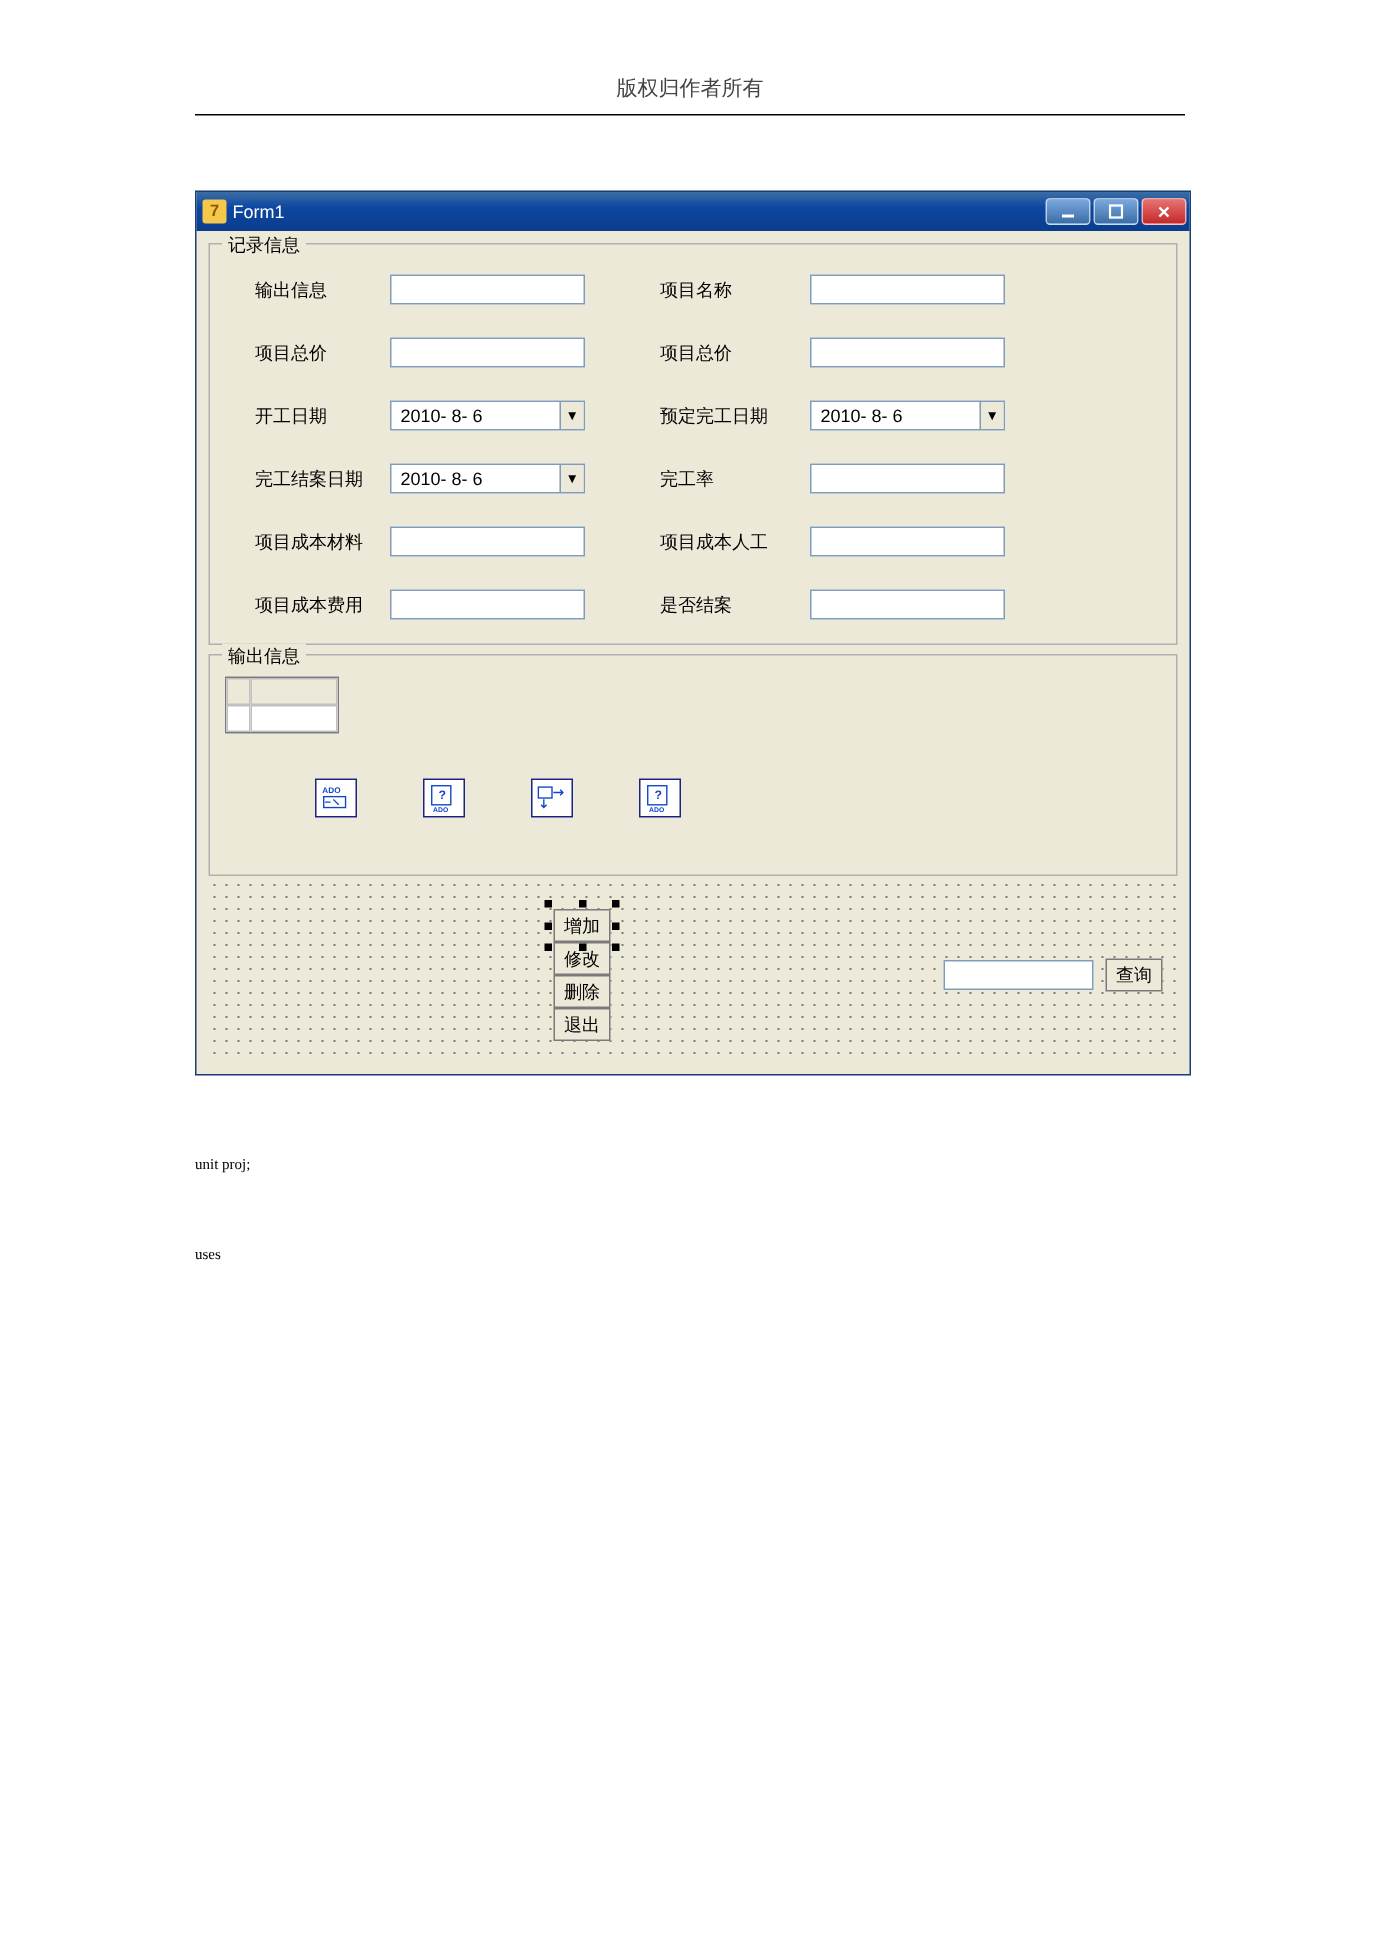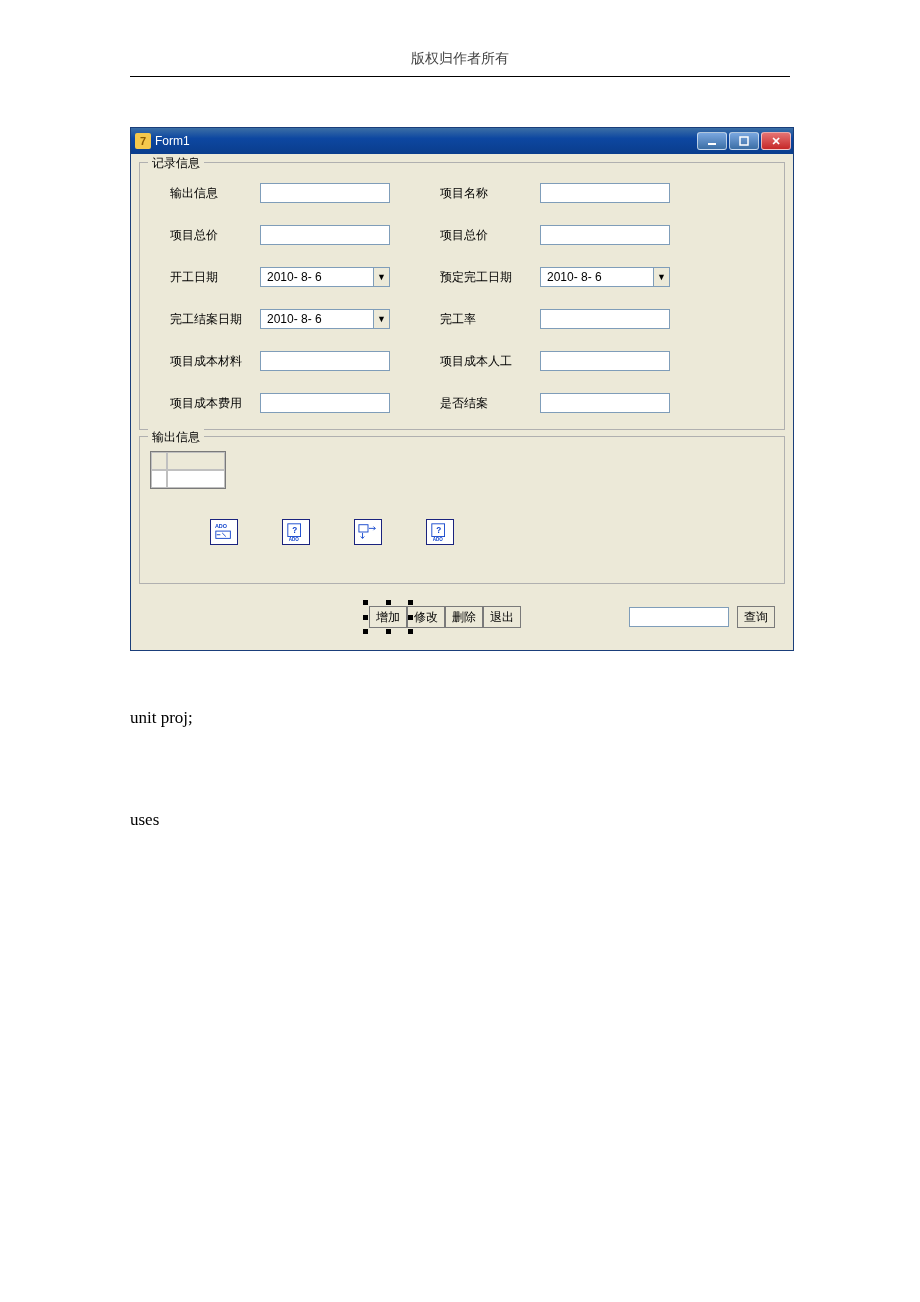--- a/index.html
+++ b/index.html
@@ -142,21 +142,21 @@
   .sel-handles i:nth-child(5){top:50%;right:-3px;margin-top:-2px;} .sel-handles i:nth-child(6){bottom:-3px;left:-3px;}
   .sel-handles i:nth-child(7){bottom:-3px;left:50%;margin-left:-2px;} .sel-handles i:nth-child(8){bottom:-3px;right:-3px;}
   .smbtn {
     height:22px;padding:0 6px;border:1px solid #7a7a7a;background:#ece9d8;font-size:12px;
     font-family:"SimSun",sans-serif;display:flex;align-items:center;
   }
   .query-input {
     width:100px;height:20px;border:1px solid #7f9db9;background:#fff;
   }
   
-  .code { font-size:17px; line-height:2; margin:16px 0 15px; }
+  .code { font-size:10px; line-height:2; margin:16px 0 15px; }
   .code .indent { padding-left:28px; }
 </style>
 </head>
 <body>
 
 <div class="page">
   <div class="header-line">版权归作者所有</div>
   <div class="rule"></div>
 
   <div class="content">
@@ -272,21 +272,21 @@
               <svg viewBox="0 0 24 22">
                   <rect x="3" y="2" width="14" height="14" fill="none" stroke="#14c"></rect>
                   <text x="8" y="12" font-size="9" fill="#14c">?</text>
                   <text x="4" y="21" font-size="5" fill="#14c">ADO</text>
                 </svg>
             </div>
           </div>
         </div>
 
         <div class="dots">
-          <div class="btnrow sel" style="margin-right:auto;margin-left:220px;">
+          <div class="btnrow sel" style="margin-right:auto;margin-left:220px;flex-direction:column;">
             <div class="smbtn">
               <span>增加</span>
               <span class="sel-handles">
                   <i></i>
                   <i></i>
                   <i></i>
                   <i></i>
                   <i></i>
                   <i></i>
                   <i></i>

